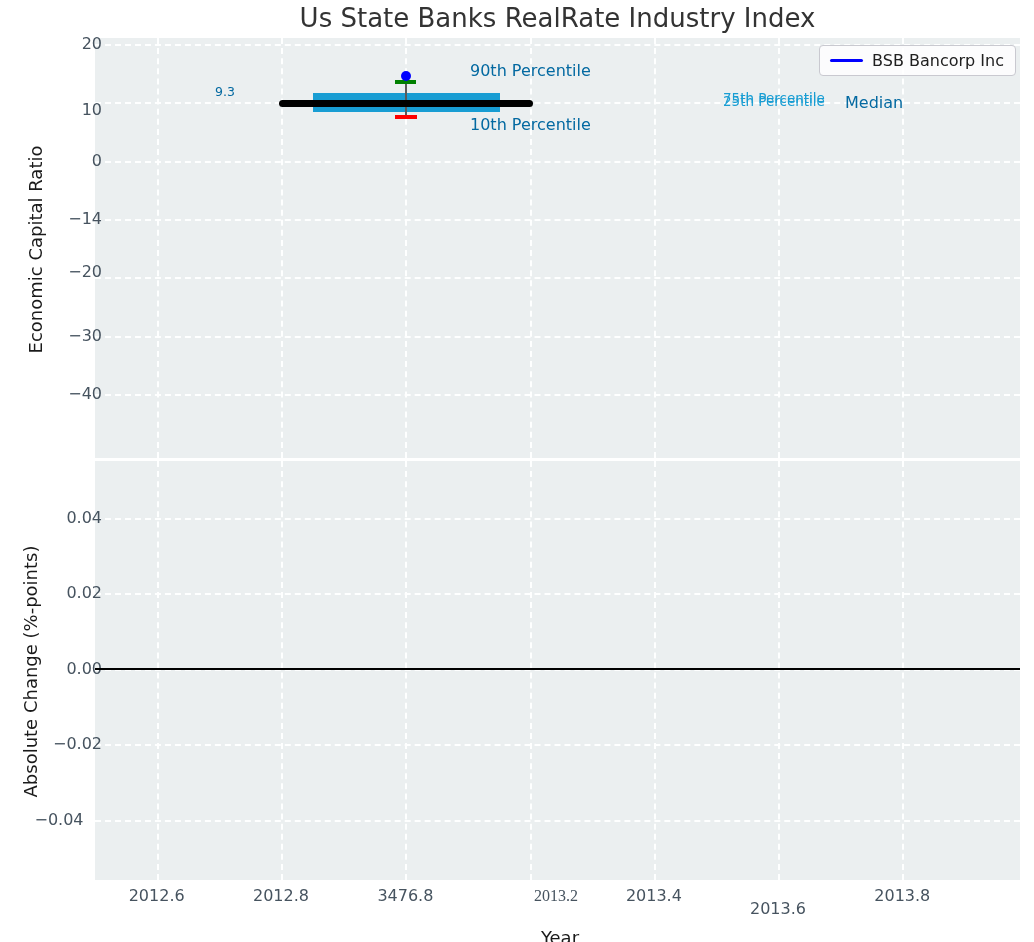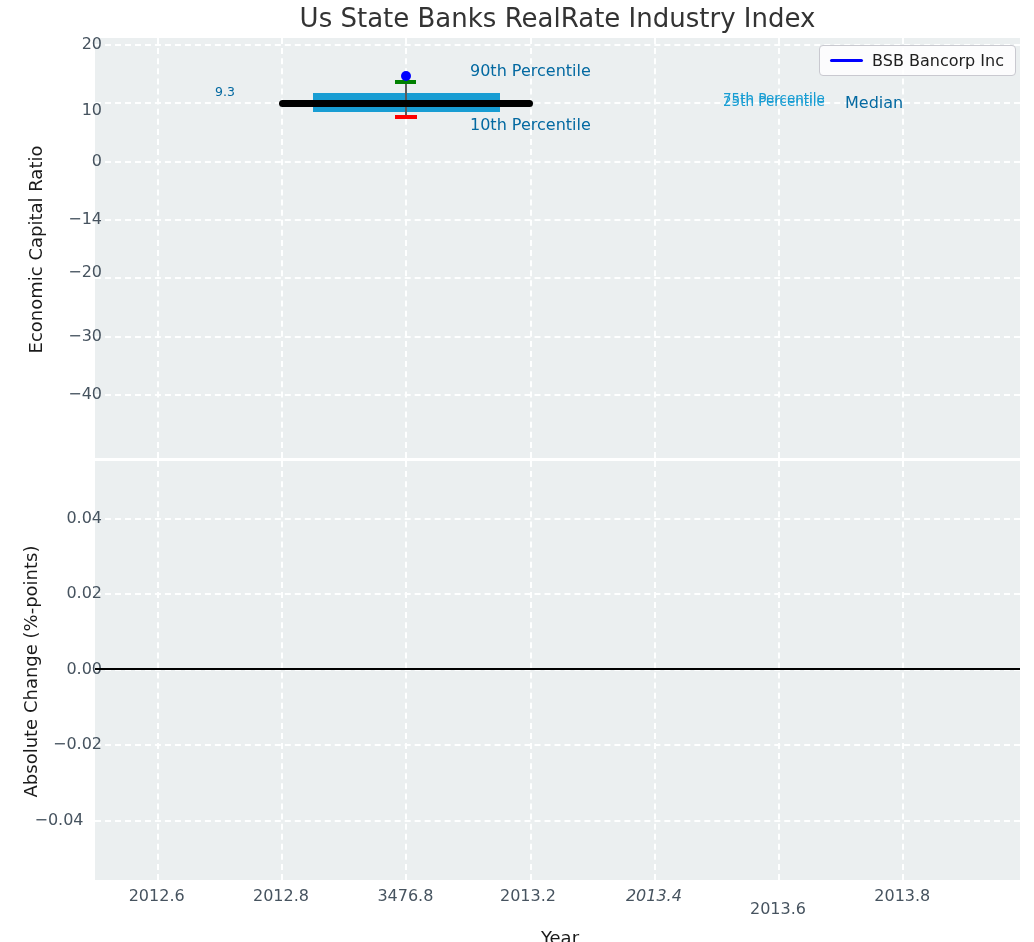--- a/index.html
+++ b/index.html
@@ -129,20 +129,20 @@
 
 <div class="ytick" style="top:507.6px;">0.04</div>
 <div class="ytick" style="top:583.2px;">0.02</div>
 <div class="ytick" style="top:658.6px;">0.00</div>
 <div class="ytick" style="top:734.2px;">−0.02</div>
 <div class="ytick" style="top:809.6px;text-align:center;">−0.04</div>
 
 <div class="xtick" style="left:111.7px;">2012.6</div>
 <div class="xtick" style="left:236px;">2012.8</div>
 <div class="xtick" style="left:360.4px;">3476.8</div>
-<div class="xtick" style="left:483px;">2013.2</div>
-<div class="xtick" style="left:608.9px;font-style:italic;">2013.4</div>
+<div class="xtick" style="left:511px;font-family:Liberation Serif, serif;">2013.2</div>
+<div class="xtick" style="left:608.9px;">2013.4</div>
 <div class="xtick" style="left:733px;margin-top:13px;">2013.6</div>
 <div class="xtick" style="left:857.3px;">2013.8</div>
 
 <div class="axis-label rot" style="left:-115px;top:239px;width:300px;">Economic Capital Ratio</div>
 <div class="axis-label rot" style="left:-140px;top:661px;width:340px;">Absolute Change (%-points)</div>
 <div class="axis-label" style="left:510px;top:911px;width:100px;margin-top:16px;">Year</div>
 
 </body></html>

